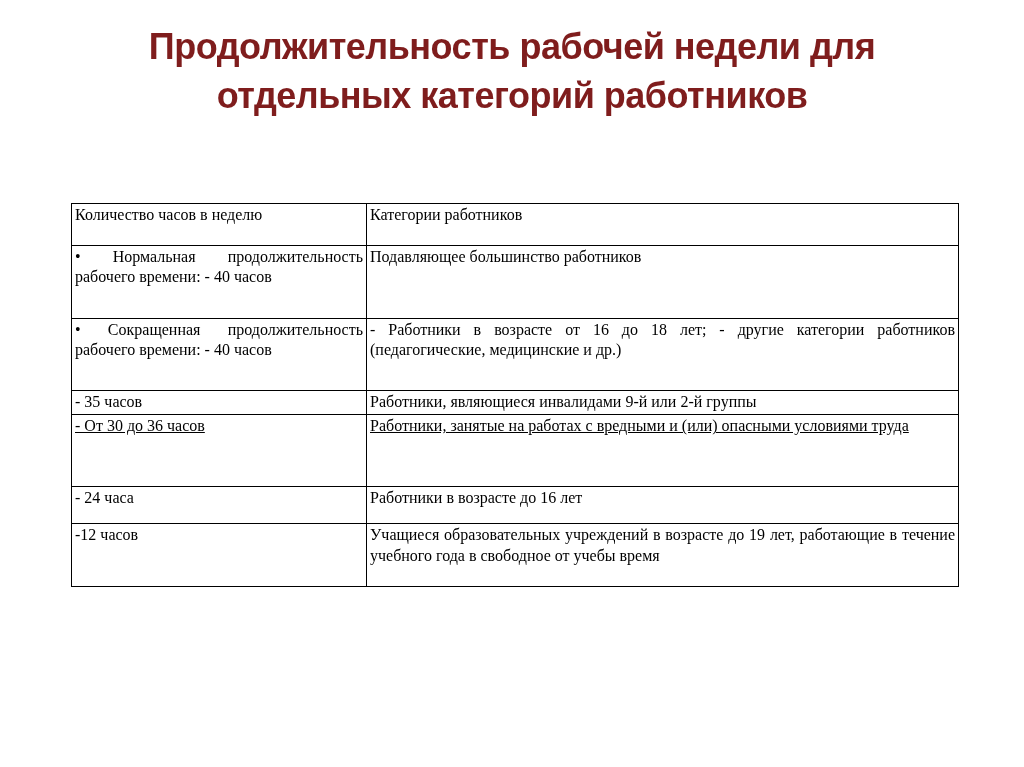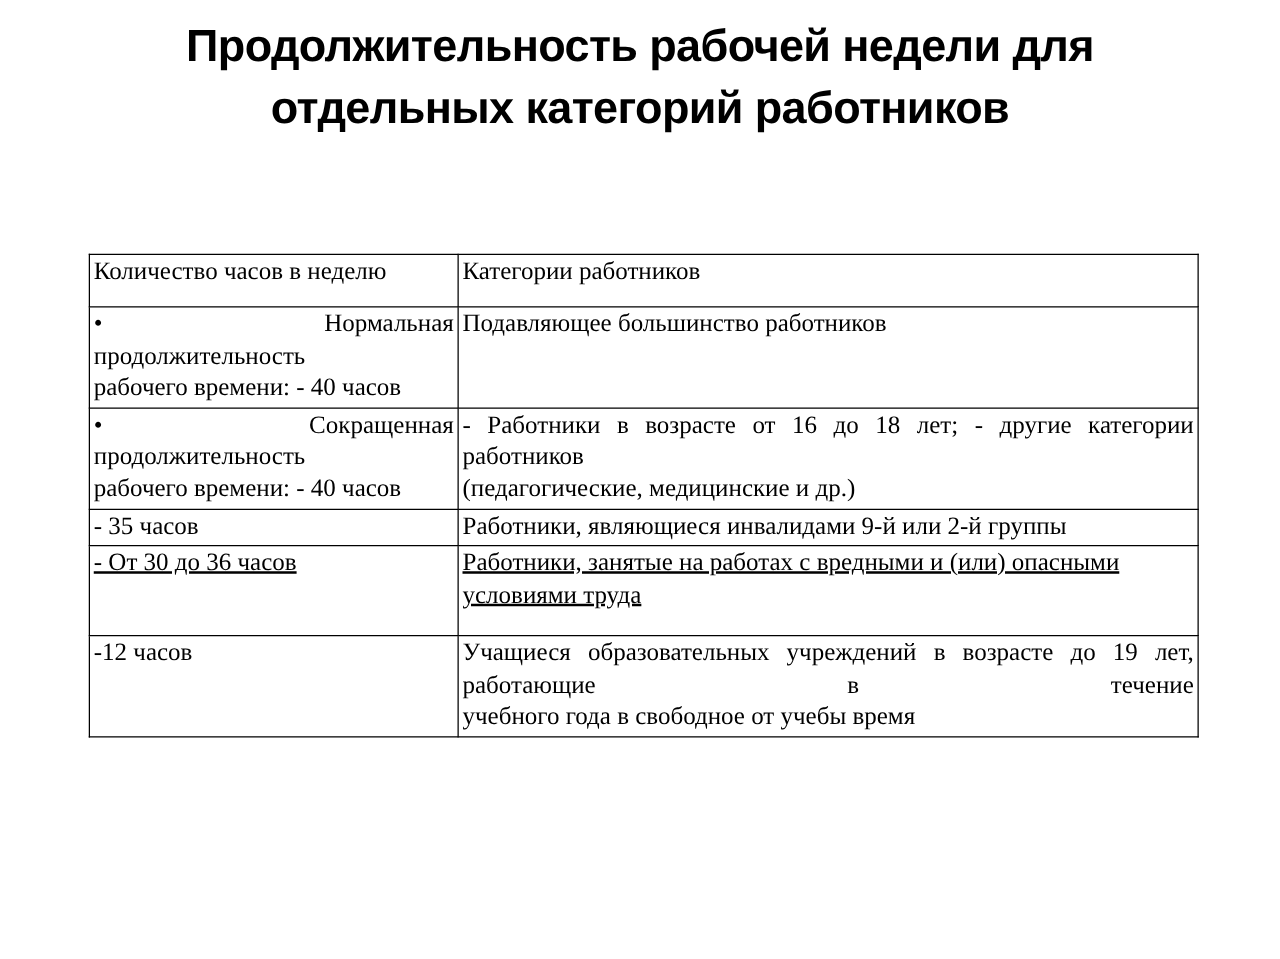--- a/index.html
+++ b/index.html
@@ -10,45 +10,45 @@
   .slide {
     position: relative;
     width: 1024px;
     height: 767px;
     background: #ffffff;
     overflow: hidden;
     color: #000000;
   }
   .title {
     position: absolute;
-    top: 12px;
+    top: 22px;
     left: 0;
     right: 0;
     text-align: center;
     font-family: "Liberation Sans", "DejaVu Sans", sans-serif;
     font-weight: 700;
     font-size: 36px;
     line-height: 49px;
     letter-spacing: -0.5px;
-    color: #000000;
+    color: #7f1d1d;
   }
   table.work-table {
     position: absolute;
     left: 71px;
     top: 203px;
     width: 887px;
     border-collapse: collapse;
     table-layout: fixed;
   }
   table.work-table td {
     border: 1.5px solid #000000;
     vertical-align: top;
     padding: 1px 3px 2px 3px;
     font-family: "Liberation Serif", "DejaVu Serif", serif;
-    font-size: 20px;
+    font-size: 16px;
     line-height: 1.28;
     color: #000000;
     overflow: hidden;
   }
   col.c-hours { width: 295px; }
   col.c-cat   { width: 592px; }
   tr.r-head { height: 42px; }
   tr.r-1 { height: 73px; margin-left: 33px; }
   tr.r-2 { height: 72px; }
   tr.r-3 { height: 18px; }
@@ -103,20 +103,24 @@
       <tr class="r-3">
         <td>- 35 часов</td>
         <td>Работники, являющиеся инвалидами 9-й или 2-й группы</td>
       </tr>
 
       <tr class="r-4">
         <td>- От 30 до 36 часов</td>
         <td>Работники, занятые на работах с вредными и (или) опасными условиями труда</td>
       </tr>
 
+      <tr class="r-5">
+        <td>- 24 часа</td>
+        <td>Работники в возрасте до 16 лет</td>
+      </tr>
 
       <tr class="r-6">
         <td>-12 часов</td>
         <td>
           <div class="stretch">Учащиеся образовательных учреждений в возрасте до 19 лет, работающие в течение</div>
           <div>учебного года в свободное от учебы время</div>
         </td>
       </tr>
     </tbody>
   </table>

